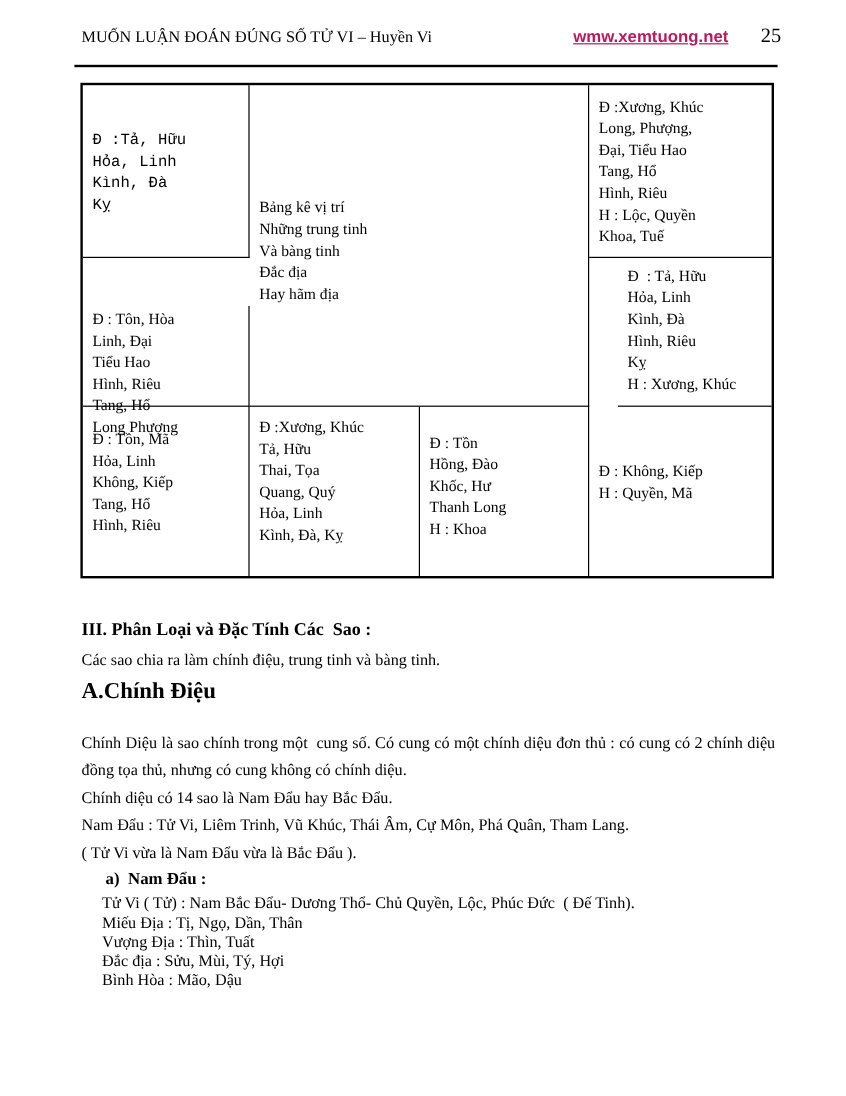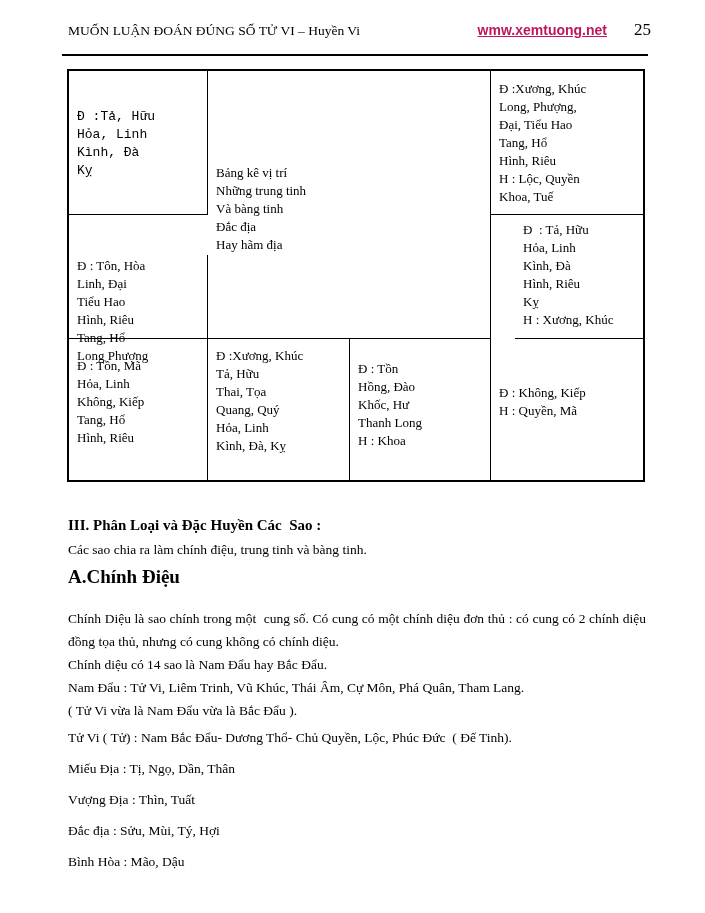--- a/index.html
+++ b/index.html
@@ -35,21 +35,21 @@
   .cH { grid-column:3; grid-row:3; padding-top:21px; }
   .cI { grid-column:4; grid-row:3; padding-top:45px; }
   
   .content { position:absolute; left:68px; top:516px; width:578px; font-size:13.5px; }
   .h-section { font-size:15px; font-weight:bold; line-height:19px; margin-bottom:5px; }
   .intro { line-height:20px; margin-bottom:5px; }
   .h-sub { font-size:19px; font-weight:bold; line-height:24px; margin-bottom:18px; }
   .para { line-height:23px; text-align:justify; }
   .plain-lines { line-height:23px; }
   .list-a-head { margin-left:20px; font-size:14px; font-weight:bold; line-height:23px; }
-  .list-a { line-height:31px; }
+  .list-a { margin-left:17px; line-height:16px; }
 </style>
 </head>
 <body>
 
 <div class="page">
 
   <div class="header">
     <span class="header-title t">MUỐN LUẬN ĐOÁN ĐÚNG SỐ TỬ VI – Huyền Vi</span>
     <span class="site-link t">wmw.xemtuong.net</span>
     <span class="pagenum t">25</span>
@@ -100,27 +100,28 @@
     <div class="cell cH bR t">Đ : Tồn
 Hồng, Đào
 Khốc, Hư
 Thanh Long
 H : Khoa</div>
     <div class="cell cI t">Đ : Không, Kiếp
 H : Quyền, Mã</div>
   </div>
 
   <div class="content">
-    <div class="h-section t">III. Phân Loại và Đặc Huyền Các  Sao :</div>
+    <div class="h-section t">III. Phân Loại và Đặc Tính Các  Sao :</div>
     <div class="intro t">Các sao chia ra làm chính điệu, trung tinh và bàng tinh.</div>
     <div class="h-sub t">A.Chính Điệu</div>
     <div class="para t">Chính Diệu là sao chính trong một  cung số. Có cung có một chính diệu đơn thủ : có cung có 2 chính diệu đồng tọa thủ, nhưng có cung không có chính diệu.</div>
     <div class="plain-lines t">Chính diệu có 14 sao là Nam Đẩu hay Bắc Đẩu.
 Nam Đẩu : Tử Vi, Liêm Trinh, Vũ Khúc, Thái Âm, Cự Môn, Phá Quân, Tham Lang.
 ( Tử Vi vừa là Nam Đẩu vừa là Bắc Đẩu ).</div>
+    <div class="list-a-head t">a)  Nam Đẩu :</div>
     <div class="list-a t">Tử Vi ( Tử) : Nam Bắc Đẩu- Dương Thổ- Chủ Quyền, Lộc, Phúc Đức  ( Đế Tinh).
 Miếu Địa : Tị, Ngọ, Dần, Thân
 Vượng Địa : Thìn, Tuất
 Đắc địa : Sửu, Mùi, Tý, Hợi
 Bình Hòa : Mão, Dậu</div>
   </div>
 
 </div>
 
 </body></html>

